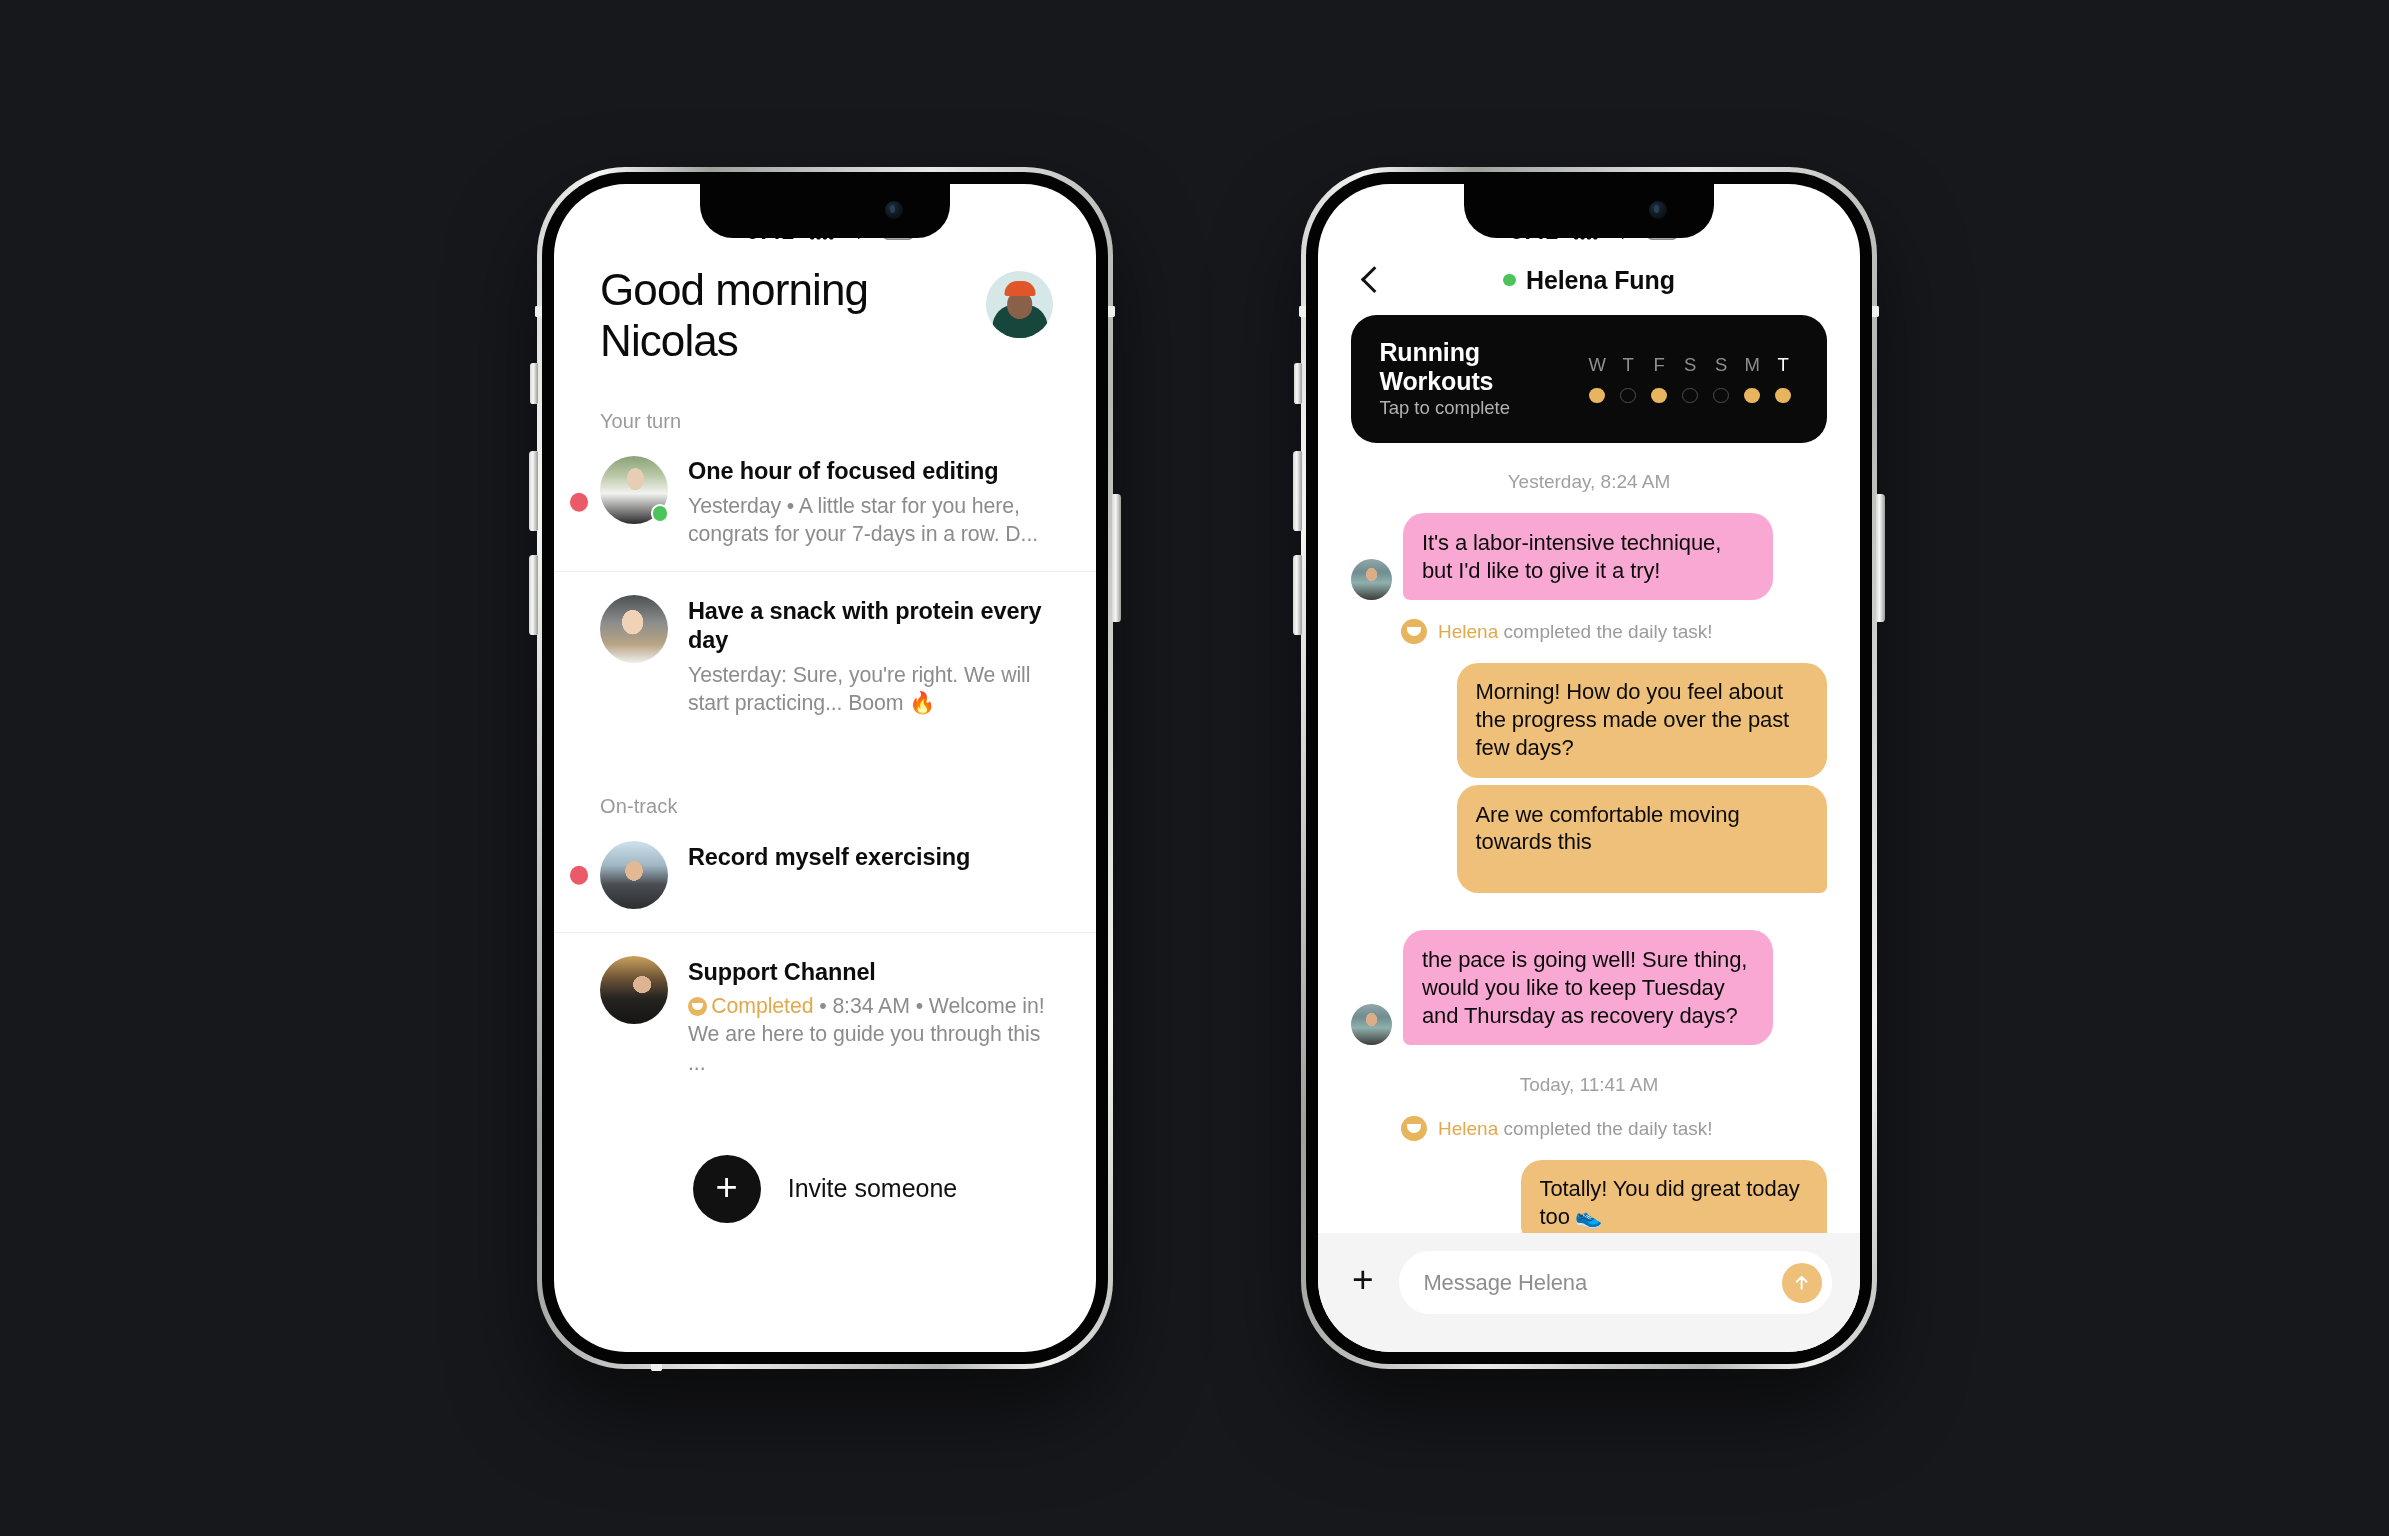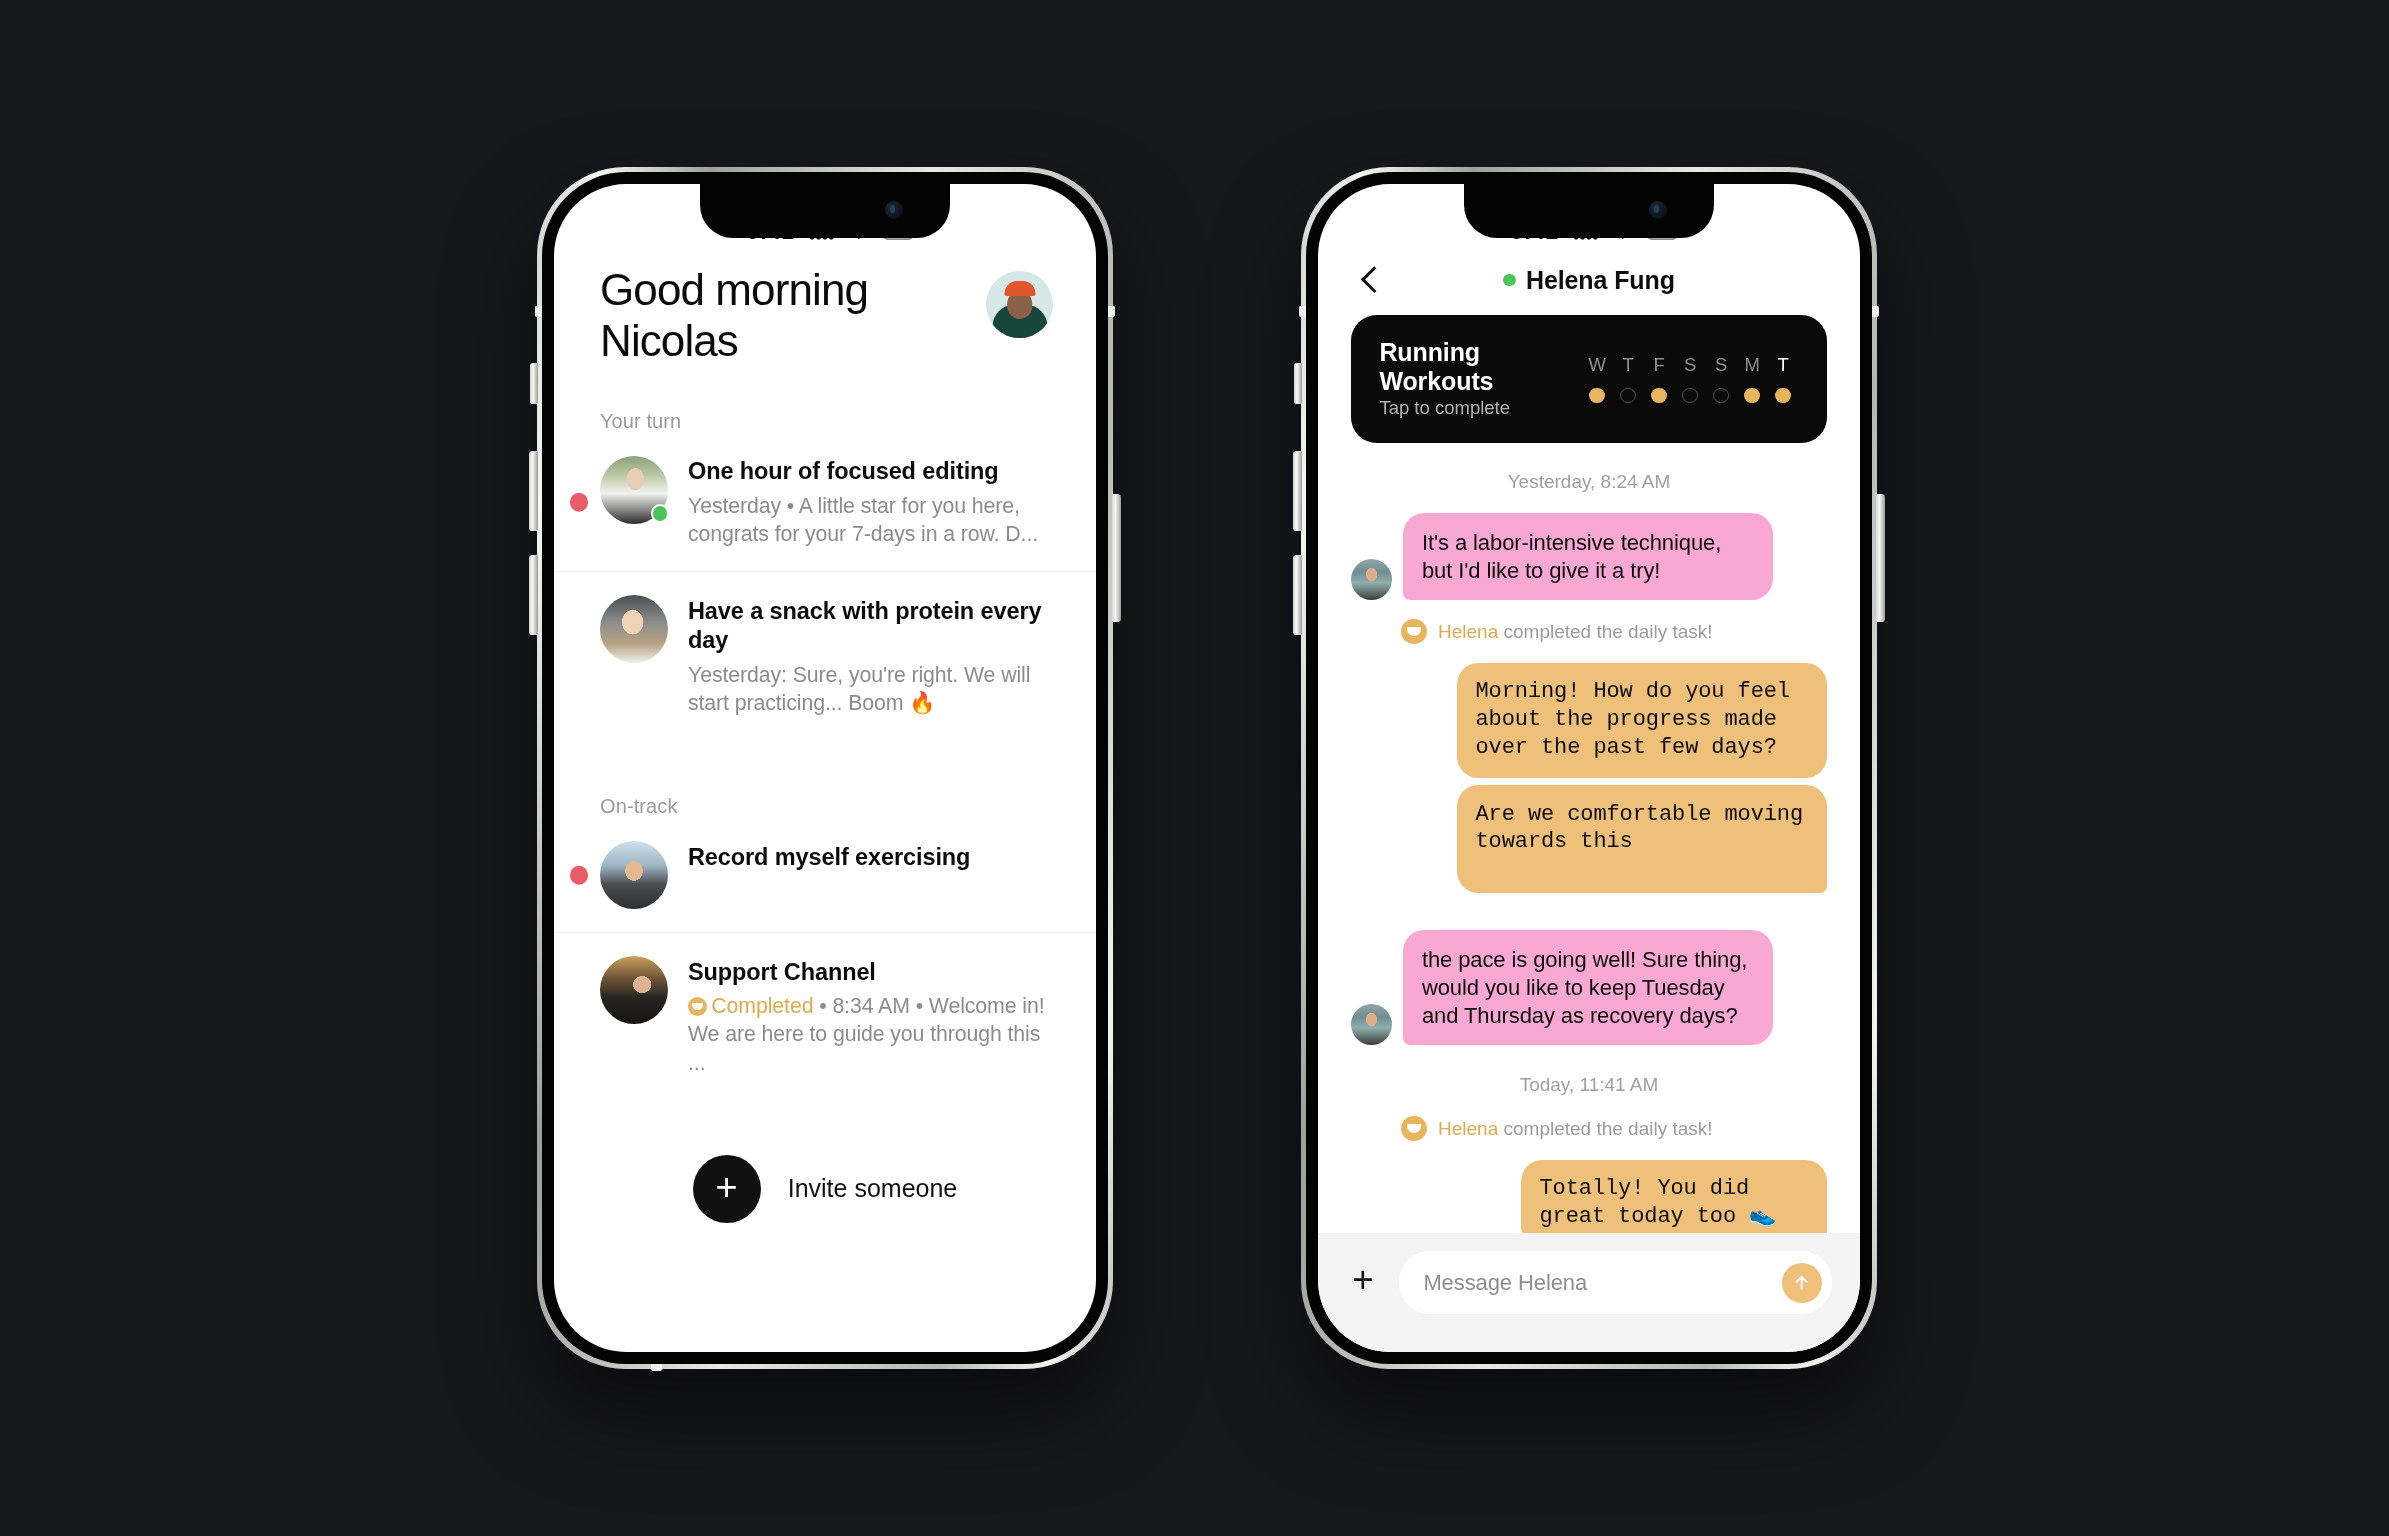--- a/index.html
+++ b/index.html
@@ -159,21 +159,21 @@
   .hab-col { width:31px; display:flex; flex-direction:column; align-items:center; gap:12px;}
   .hab-col .d { font-size:18.5px; color:#8e8e8e; }
   .hab-col .d.on { color:#ffffff; }
   .dot { width:15.6px;height:15.6px;border-radius:50%; }
   .dot.filled { background:#E8B55F; }
   .dot.empty  { border:1.4px solid #4d4d4d; }
 
   .chat-scroll { flex:1; overflow:hidden; padding:0 33px; position:relative; }
   .daystamp { text-align:center; font-size:19px; color:#a0a0a0; margin:28.4px 0 20px; }
   .msg-row { display:flex; align-items:flex-end; gap:11.4px; margin-bottom:18.5px; }
-  .msg-row.out { justify-content:flex-end;font-family:Liberation Mono, monospace; }
+  .msg-row.out { justify-content:flex-end; }
   .msg-row .avatar { width:41px;height:41px; }
   .bubble {
     max-width:370px; border-radius:21.3px; padding:15.6px 18.5px;
     font-size:22px; line-height:1.27; letter-spacing:-0.1px; color:#0c0c0c;
   }
   .bubble.in  { background:#f9a8d4; border-bottom-left-radius:7.1px; }
   .bubble.out { background:#EFC079; border-bottom-right-radius:7.1px; }
   .bubble.out.stack-top { border-bottom-right-radius:21.3px; }
 
   .sysrow { display:flex; align-items:center; gap:11.4px; margin:7.1px 0 18.5px 50px; }

